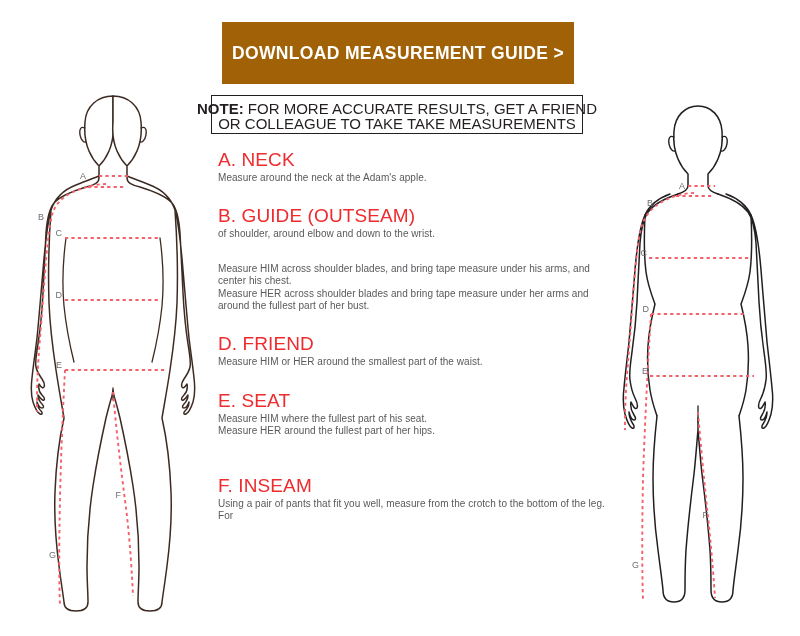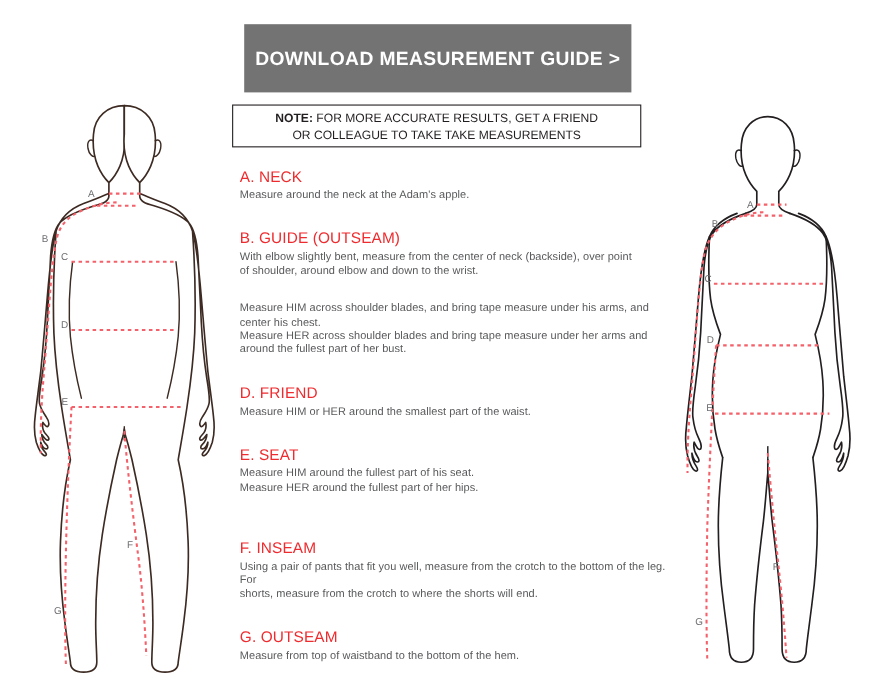--- a/index.html
+++ b/index.html
@@ -20,21 +20,21 @@
     background: #ffffff;
   }
 
   
   #download-button {
     position: absolute;
     left: 222px;
     top: 22px;
     width: 352px;
     height: 62px;
-    background: #737373;
+    background: #a16207;
     border: none;
     color: #ffffff;
     font-family: "Liberation Sans", sans-serif;
     font-size: 17.5px;
     font-weight: bold;
     letter-spacing: 0.35px;
     text-align: center;
     line-height: 62px;
     cursor: pointer;
     white-space: nowrap;
@@ -49,39 +49,39 @@
     height: 39px;
     border: 1.6px solid #231f20;
     background: #ffffff;
     display: flex;
     flex-direction: column;
     align-items: center;
     justify-content: center;
     padding: 2px 6px 0 6px;
   }
   .note-line {
-    font-size: 11px;
+    font-size: 15px;
     color: #231f20;
     line-height: 15px;
     text-align: center;
     white-space: nowrap;
   }
   .note-label { font-weight: bold; }
 
   
   #measurement-list {
     position: absolute;
     left: 218px;
     top: 150px;
     width: 390px;
   }
   .measurement-item { margin-bottom: 0px; }
   .measurement-title {
     color: #ee2b2e;
-    font-size: 14px;
+    font-size: 19px;
     font-weight: normal;
     line-height: 20px;
     letter-spacing: 0.1px;
     margin-bottom: 2px;
   }
   .measurement-desc {
     color: #58595b;
     font-size: 10px;
     line-height: 12.4px;
     letter-spacing: 0.05px;
@@ -135,52 +135,46 @@
 
   <div id="measurement-list">
 
     <div class="measurement-item m-neck">
       <div class="measurement-title">A. NECK</div>
       <div class="measurement-desc">Measure around the neck at the Adam's apple.</div>
     </div>
 
     <div class="measurement-item m-sleeve">
       <div class="measurement-title">B. GUIDE (OUTSEAM)</div>
-      <div class="measurement-desc">With elbow slightly bent, measure from the center of neck (backside), over point</div>
       <div class="measurement-desc">of shoulder, around elbow and down to the wrist.</div>
     </div>
 
     <div class="measurement-item m-chest">
       <div class="measurement-desc">Measure HIM across shoulder blades, and bring tape measure under his arms, and</div>
       <div class="measurement-desc">center his chest.</div>
       <div class="measurement-desc">Measure HER across shoulder blades and bring tape measure under her arms and</div>
       <div class="measurement-desc">around the fullest part of her bust.</div>
     </div>
 
     <div class="measurement-item m-waist">
       <div class="measurement-title">D. FRIEND</div>
       <div class="measurement-desc">Measure HIM or HER around the smallest part of the waist.</div>
     </div>
 
     <div class="measurement-item m-seat">
       <div class="measurement-title">E. SEAT</div>
-      <div class="measurement-desc">Measure HIM around the fullest part of his seat.</div>
+      <div class="measurement-desc">Measure HIM where the fullest part of his seat.</div>
       <div class="measurement-desc">Measure HER around the fullest part of her hips.</div>
     </div>
 
     <div class="measurement-item m-inseam">
       <div class="measurement-title">F. INSEAM</div>
       <div class="measurement-desc">Using a pair of pants that fit you well, measure from the crotch to the bottom of the leg. For</div>
-      <div class="measurement-desc">shorts, measure from the crotch to where the shorts will end.</div>
-    </div>
-
-    <div class="measurement-item m-outseam">
-      <div class="measurement-title">G. OUTSEAM</div>
-      <div class="measurement-desc">Measure from top of waistband to the bottom of the hem.</div>
-    </div>
+    </div>
+
 
   </div>
 
   <div class="figure-wrap" id="figure-male">
     <svg class="figure-svg" viewBox="0 0 190 532" preserveAspectRatio="xMidYMid meet">
 
       <path class="body-outline-male" d="M95 8
            C 80 8, 68 18, 67 34
            C 66 45, 68 56, 71 63
            C 74 70, 78 75, 81 78

